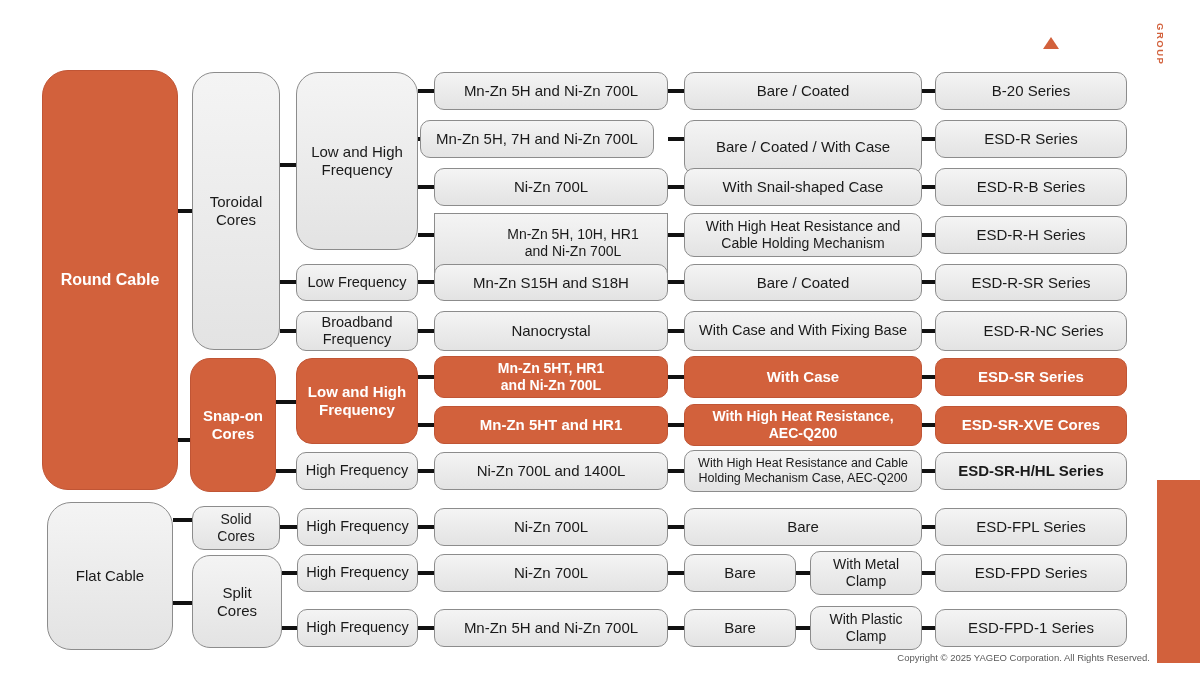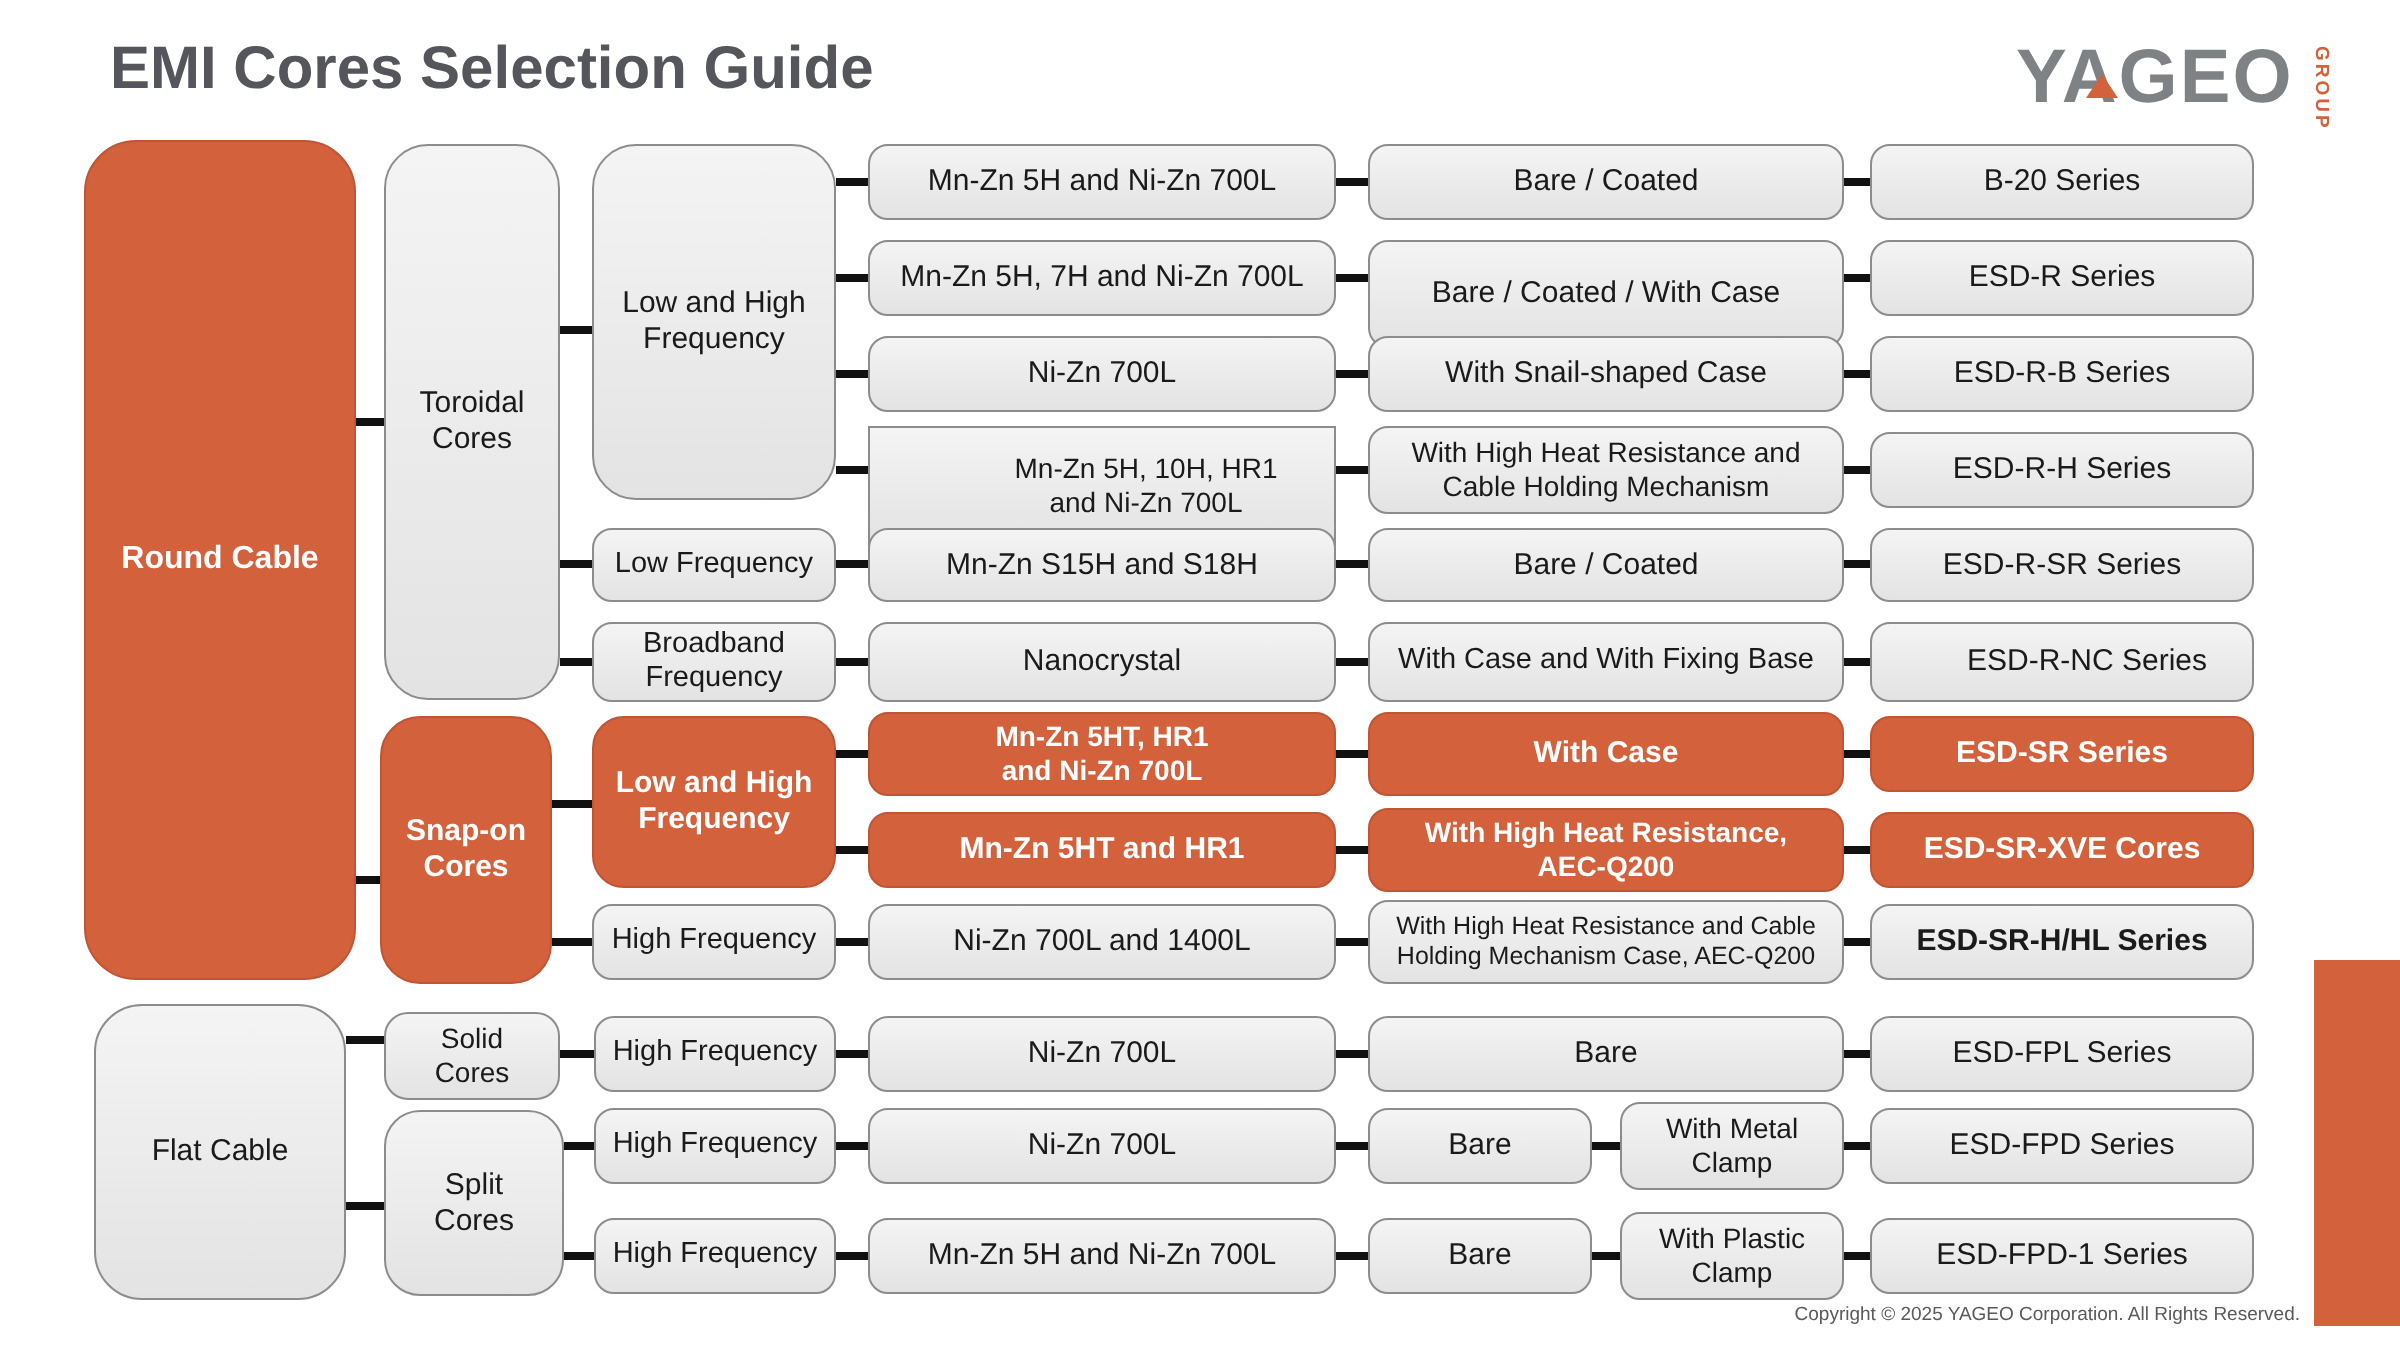--- a/index.html
+++ b/index.html
@@ -56,24 +56,22 @@
   .accent-bar{position:absolute;background:var(--orange);}
   .copyright{
     position:absolute;right:50px;top:652px;
     font-size:9.5px;color:#5A5A5A;
   }
 </style>
 </head>
 <body>
 
 <div id="canvas">
-  <div class="page-title">EMI Cores Selection Guide</div>
 
   <div class="logo">
-    <div class="logo-text">YAGEO</div>
     <div class="logo-triangle"></div>
     <div class="logo-group">GROUP</div>
   </div>
 
   <div id="diagram">
       <div class="edge" style="left: 178px; top: 209px; width: 14px;"></div>
       <div class="edge" style="left: 178px; top: 438px; width: 14px;"></div>
       <div class="edge" style="left: 280px; top: 163px; width: 16px;"></div>
       <div class="edge" style="left: 280px; top: 280px; width: 16px;"></div>
       <div class="edge" style="left: 280px; top: 329px; width: 16px;"></div>
@@ -137,21 +135,21 @@
       <div class="node" style="left: 296px; top: 264px; width: 122px; height: 37px; font-size: 14.5px; border-radius: 10px;">Low Frequency</div>
       <div class="node" style="left: 296px; top: 311px; width: 122px; height: 40px; font-size: 14.5px; border-radius: 10px;">Broadband
 Frequency</div>
       <div class="node orange" style="left: 296px; top: 358px; width: 122px; height: 86px; font-size: 15px; border-radius: 16px;">Low and High
 Frequency</div>
       <div class="node" style="left: 296px; top: 452px; width: 122px; height: 38px; font-size: 14.5px; border-radius: 10px;">High Frequency</div>
       <div class="node" style="left: 297px; top: 508px; width: 121px; height: 38px; font-size: 14.5px; border-radius: 10px;">High Frequency</div>
       <div class="node" style="left: 297px; top: 554px; width: 121px; height: 38px; font-size: 14.5px; border-radius: 10px;">High Frequency</div>
       <div class="node" style="left: 297px; top: 609px; width: 121px; height: 38px; font-size: 14.5px; border-radius: 10px;">High Frequency</div>
       <div class="node" style="left: 434px; top: 72px; width: 234px; height: 38px; font-size: 15px; border-radius: 10px;">Mn-Zn 5H and Ni-Zn 700L</div>
-      <div class="node" style="left: 434px; top: 120px; width: 234px; height: 38px; font-size: 15px; border-radius: 10px;">Mn-Zn 5H, 7H and Ni-Zn 700L</div>
+      <div class="node" style="left: 420px; top: 120px; width: 234px; height: 38px; font-size: 15px; border-radius: 10px;">Mn-Zn 5H, 7H and Ni-Zn 700L</div>
       <div class="node" style="left: 434px; top: 168px; width: 234px; height: 38px; font-size: 15px; border-radius: 10px;">Ni-Zn 700L</div>
       <div class="node" style="left: 434px; top: 213px; width: 234px; height: 60px; font-size: 14px; border-radius: 0; padding-left: 48px;">Mn-Zn 5H, 10H, HR1
 and Ni-Zn 700L</div>
       <div class="node" style="left: 434px; top: 264px; width: 234px; height: 37px; font-size: 15px; border-radius: 10px;">Mn-Zn S15H and S18H</div>
       <div class="node" style="left: 434px; top: 311px; width: 234px; height: 40px; font-size: 15px; border-radius: 10px;">Nanocrystal</div>
       <div class="node orange" style="left: 434px; top: 356px; width: 234px; height: 42px; font-size: 14px; border-radius: 10px;">Mn-Zn 5HT, HR1
 and Ni-Zn 700L</div>
       <div class="node orange" style="left: 434px; top: 406px; width: 234px; height: 38px; font-size: 15px; border-radius: 10px;">Mn-Zn 5HT and HR1</div>
       <div class="node" style="left: 434px; top: 452px; width: 234px; height: 38px; font-size: 15px; border-radius: 10px;">Ni-Zn 700L and 1400L</div>
       <div class="node" style="left: 434px; top: 508px; width: 234px; height: 38px; font-size: 15px; border-radius: 10px;">Ni-Zn 700L</div>

